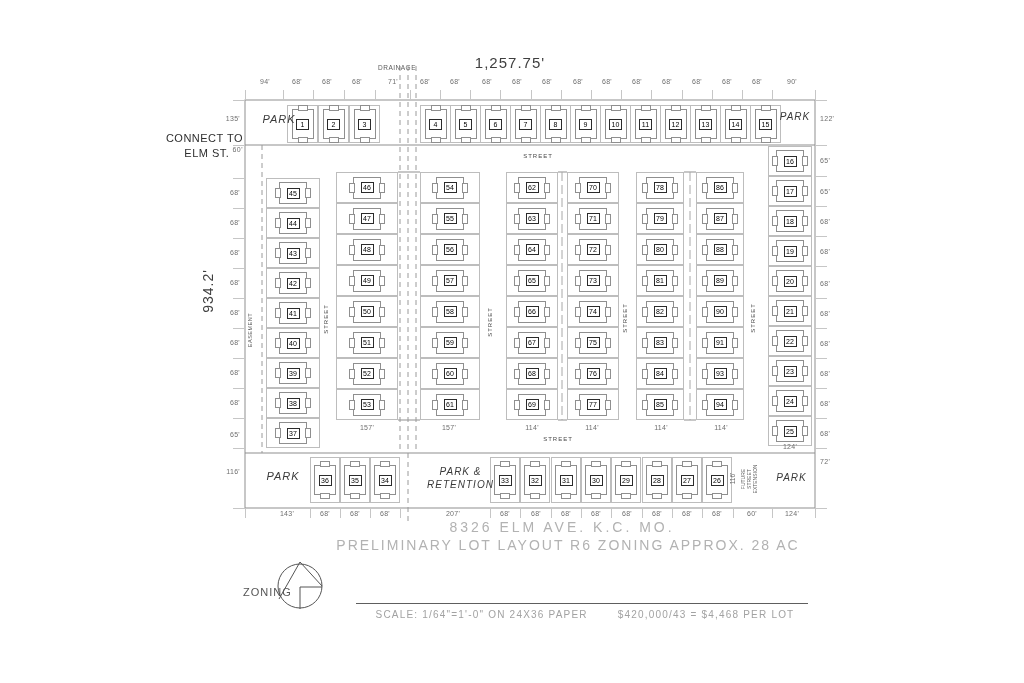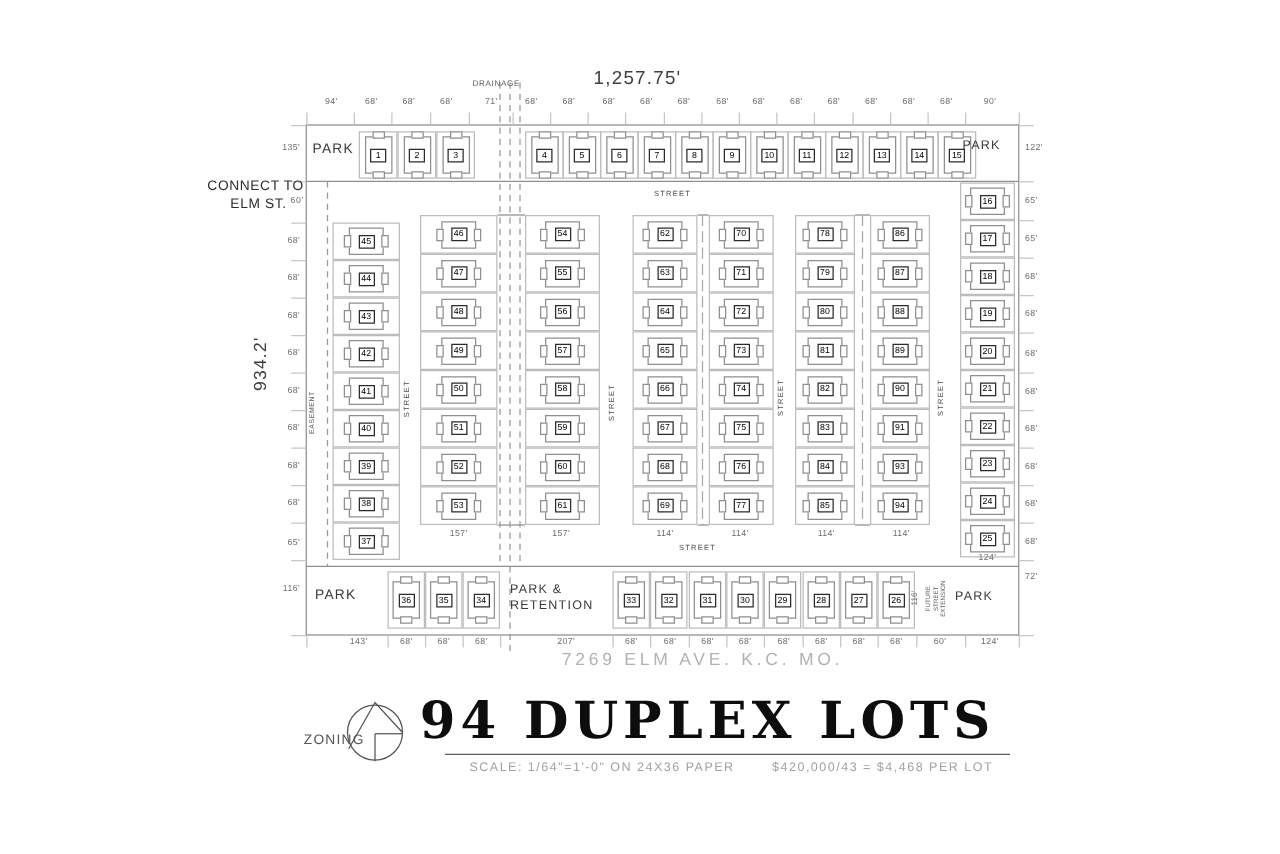--- a/index.html
+++ b/index.html
@@ -18,21 +18,21 @@
   .bldg.h::before{left:-5px;} .bldg.h::after{right:-5px;}
   .bldg.v::before,.bldg.v::after{content:"";position:absolute;height:4px;width:8px;
         border:1px solid #8f8f8f;background:#fff;left:50%;margin-left:-5px;}
   .bldg.v::before{top:-5px;} .bldg.v::after{bottom:-5px;}
   .lotnum{font-size:7px;line-height:9px;border:1px solid #2b2b2b;background:#fff;
         color:#000;padding:0 1px;min-width:9px;text-align:center;}
   .dim{position:absolute;font-size:7px;color:#6e6e6e;letter-spacing:.3px;white-space:nowrap;}
   .tickv{position:absolute;width:1px;background:#c6c6c6;}
   .tickh{position:absolute;height:1px;background:#c6c6c6;}
   .lab{position:absolute;z-index:2;}
-  .park{font-size:11px;color:#3a3a3a;letter-spacing:1px;text-align:left;}
+  .park{font-size:11px;color:#3a3a3a;letter-spacing:1px;text-align:center;font-style:italic;}
   .park.small{font-size:10px;}
   .park.two{white-space:pre-line;font-size:10px;line-height:1.25;}
   .street-h{font-size:6px;color:#4a4a4a;letter-spacing:1px;text-align:center;}
   .vlab{transform:rotate(-90deg);text-align:center;}
   .street-v{font-size:6px;color:#4a4a4a;letter-spacing:1px;width:60px;height:10px;}
   .easement{font-size:5.5px;color:#5a5a5a;letter-spacing:.5px;width:60px;height:10px;}
   .dim-big-top{font-size:15px;color:#3f3f3f;letter-spacing:1px;text-align:center;width:140px;}
   .dim-big-left{font-size:14px;color:#3f3f3f;letter-spacing:1px;width:80px;text-align:center;}
   .connect{font-size:11px;color:#2e2e2e;text-align:right;width:138px;line-height:1.25;letter-spacing:.5px;}
   .connect .cd{font-size:7px;color:#6e6e6e;vertical-align:super;margin-left:3px;}
@@ -670,21 +670,21 @@
       <div class="tickh" style="left: 815px; top: 358px; width: 12px;"></div>
       <div class="tickh" style="left: 815px; top: 388px; width: 12px;"></div>
       <div class="tickh" style="left: 815px; top: 418px; width: 12px;"></div>
       <div class="tickh" style="left: 815px; top: 448px; width: 12px;"></div>
       <div class="tickh" style="left: 815px; top: 508px; width: 12px;"></div>
     </div>
 
   <div class="lab dim-big-top" style="left:440px;top:54px;">1,257.75'</div>
   <div class="lab vlab dim-big-left" style="left:168px;top:283px;">934.2'</div>
 
-  <div class="lab connect" style="left:105px;top:143px;">
+  <div class="lab connect" style="left:105px;top:132px;">
     <span>CONNECT TO</span><br>
     <span>ELM ST.</span><span class="cd">60'</span>
   </div>
 
   <div class="lab drainage" style="left:372px;top:64px;">DRAINAGE</div>
 
   <div class="lab park" style="left:250px;top:113px;width:58px;">PARK</div>
   <div class="lab park small" style="left:770px;top:111px;width:50px;">PARK</div>
   <div class="lab park" style="left:252px;top:470px;width:62px;">PARK</div>
   <div class="lab park two" style="left:408px;top:466px;width:105px;">PARK &amp;
@@ -700,22 +700,22 @@
 
   <div class="lab vlab easement" style="left:222px;top:325px;">EASEMENT</div>
 
   <div class="lab vlab future" style="left:730px;top:469px;">FUTURE
 STREET
 EXTENSION</div>
   <div class="lab vlab fdim" style="left:718px;top:474px;">116'</div>
 
   <div class="lab dim" style="left:775px;top:443px;width:30px;text-align:center;">124'</div>
 
-  <div class="lab address" style="left:262px;top:519px;">7269 ELM AVE. K.C. MO.</div>
-  <div class="lab bigtitle" style="left:296px;top:552px;">94 DUPLEX LOTS</div>
+  <div class="lab address" style="left:262px;top:519px;">8326 ELM AVE. K.C. MO.</div>
+  <div class="lab subtitle" style="left:258px;top:537px;">PRELIMINARY LOT LAYOUT R6 ZONING APPROX. 28 AC</div>
   <div class="rule" style="left:356px;top:603px;width:452px;"></div>
   <div class="lab scalerow" style="left:350px;top:609px;">
     <span>SCALE: 1/64"=1'-0" ON 24X36 PAPER</span>
     <span>$420,000/43 = $4,468 PER LOT</span>
   </div>
   <div class="lab north" style="left:243px;top:586px;">ZONING</div>
 
 </div>
 
 </body></html>

